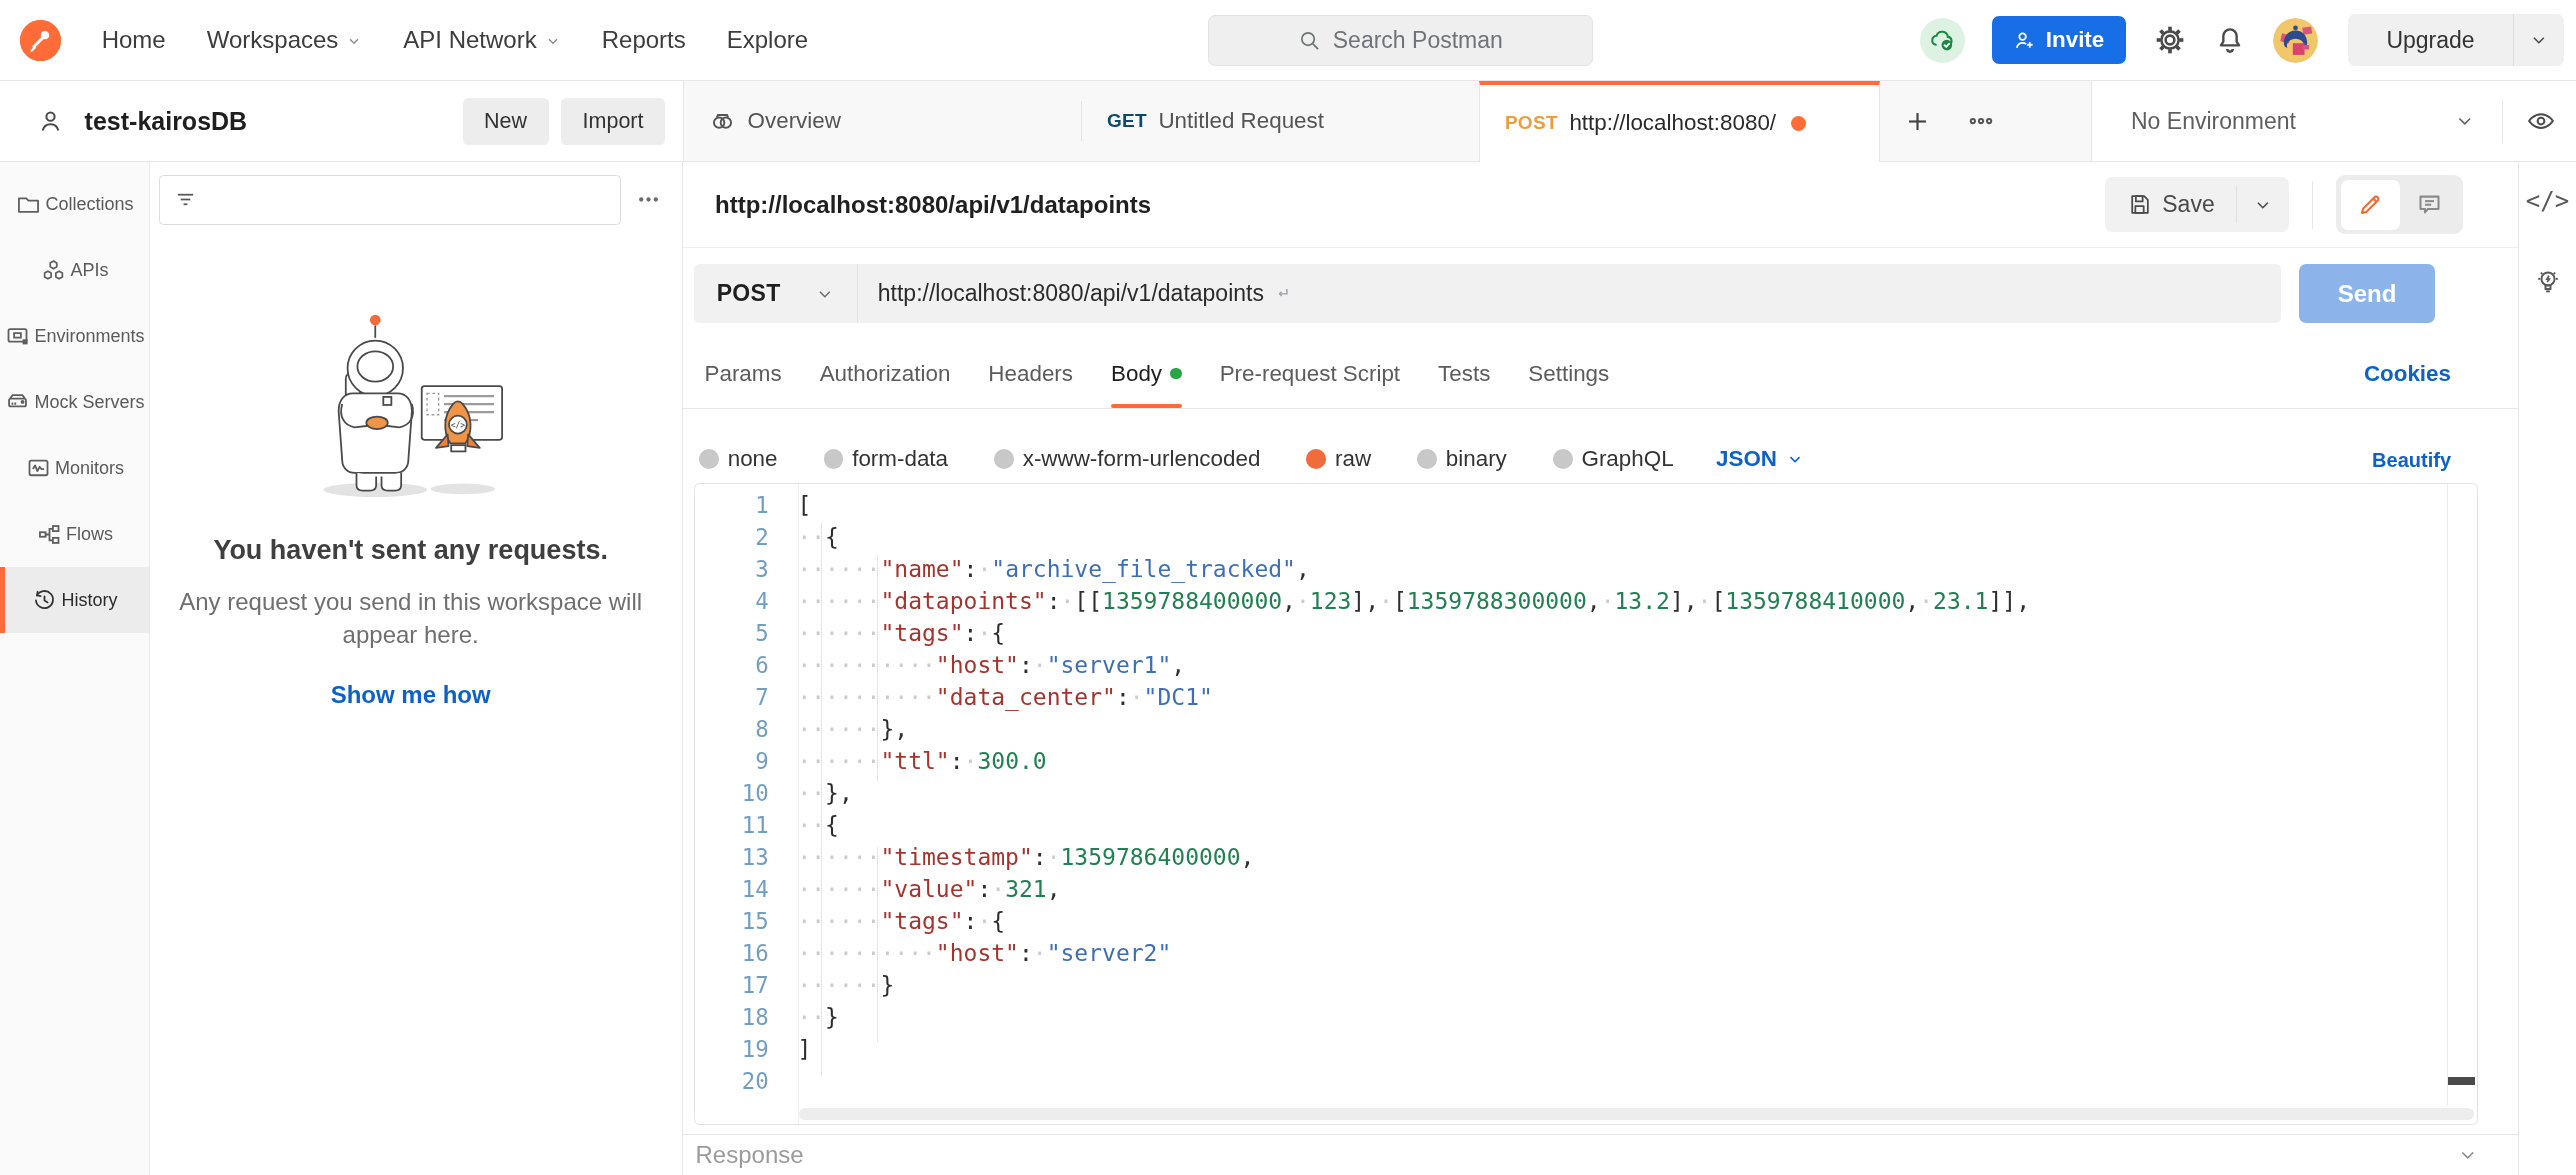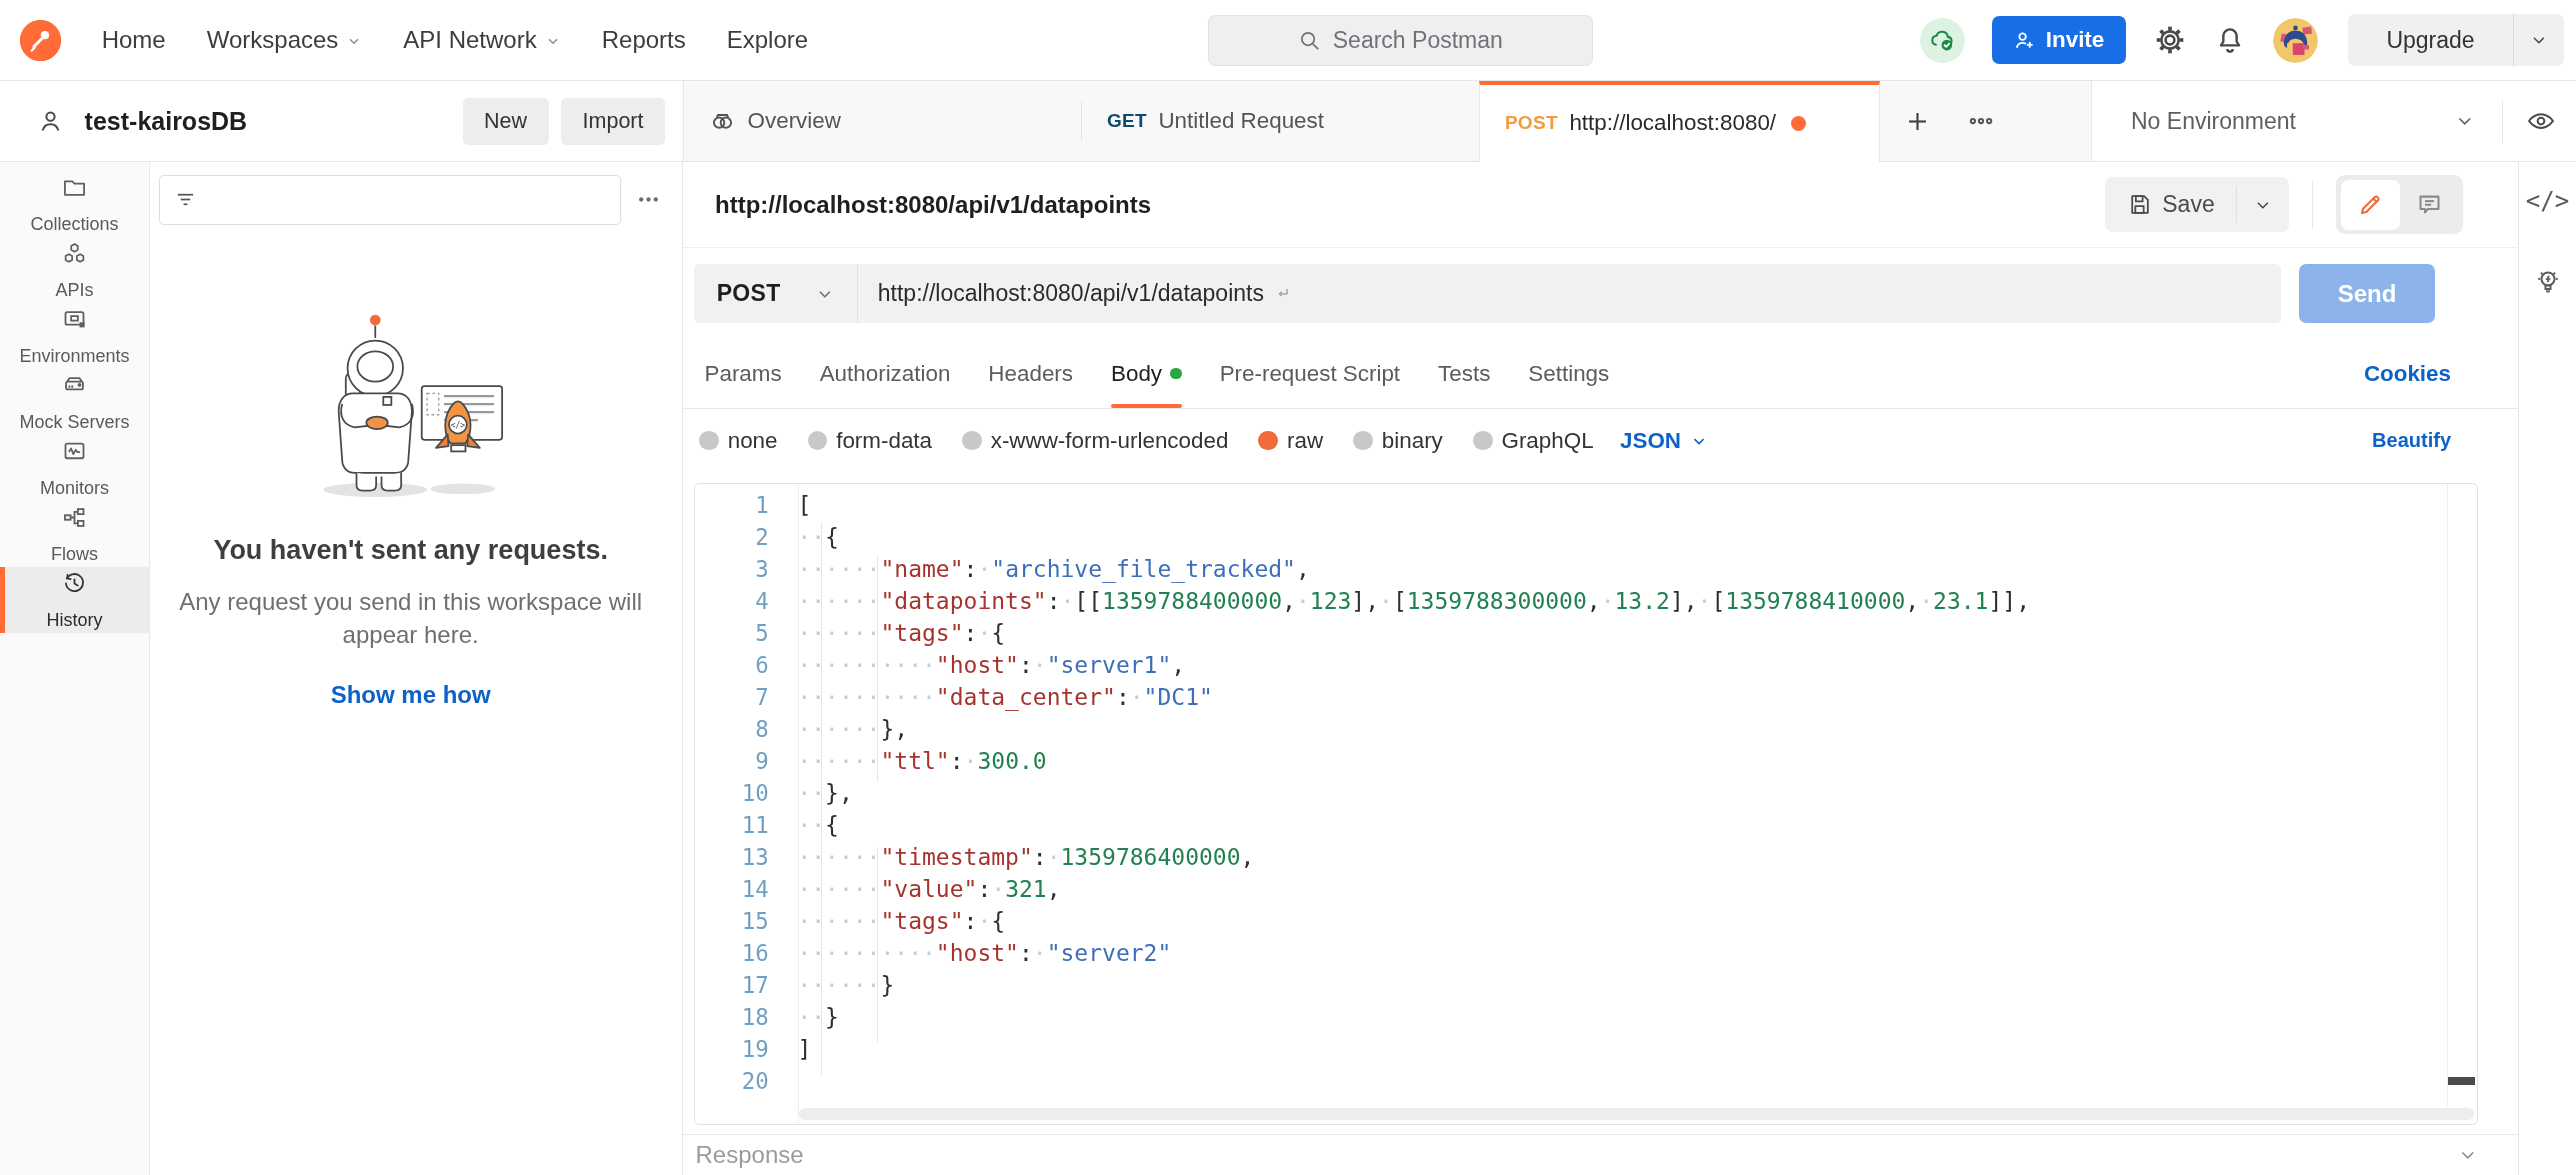--- a/index.html
+++ b/index.html
@@ -50,21 +50,21 @@
   .env-area { flex:1; background:#fff; border-left:0.9px solid #e6e6e6; border-bottom:0.9px solid #e6e6e6;
     display:flex; align-items:center; padding:0 19.7px 0 39px; }
   .env-name { font-size:23px; color:#5f5f5f; }
   .env-caret { margin-left:auto; }
   .env-divider { width:0.9px; height:43px; background:#e6e6e6; margin:0 23px 0 27px; }
 
   
   .content { display:flex; height:1013px; }
 
   .rail { width:150px; flex:none; background:#fafafa; border-right:0.9px solid #e9e9e9; padding-top:9px; }
-  .rail-item { height:66px; display:flex; flex-direction:column; align-items:center; justify-content:center; gap:13px;
+  .rail-item { height:66px; display:flex; flex-direction:row; align-items:center; justify-content:center; gap:3px;
     color:#5f5f5f; position:relative; }
   .rail-item .lbl { font-size:18px; color:#5a5a5a; }
   .rail-item.active { background:#ececec; color:#333; }
   .rail-item.active .lbl { color:#2b2b2b; }
   .rail-item.active::before { content:""; position:absolute; left:0; top:0; bottom:0; width:4.5px; background:#ff6c37; }
 
   .sidebar-panel { width:533px; flex:none; background:#fff; border-right:0.9px solid #e6e6e6; padding:12.5px 19.7px 0 9px; }
   .filter-row { display:flex; align-items:center; gap:14.3px; }
   .filter-input { flex:1; height:50px; border:0.9px solid #dcdcdc; border-radius:4.5px; background:#fff;
     display:flex; align-items:center; padding:0 14.3px; }
@@ -96,21 +96,21 @@
     font-size:24px; font-weight:bold; display:flex; align-items:center; justify-content:center; flex:none; }
 
   .reqtabs-row { height:70px; flex:none; display:flex; align-items:center; gap:38px; padding:0 67px 0 21.5px;
     border-bottom:0.9px solid #e8e8e8; }
   .req-tab { font-size:22.4px; color:#5c5c5c; height:100%; display:flex; align-items:center; gap:8px; position:relative; }
   .req-tab.active { color:#1f1f1f; }
   .req-tab.active::after { content:""; position:absolute; left:0; right:0; bottom:0; height:4.5px; border-radius:2.7px; background:#ff6c37; }
   .body-dot { width:11.6px; height:11.6px; border-radius:50%; background:#29a643; }
   .cookies-link { margin-left:auto; font-size:22.4px; font-weight:bold; color:#0d62c9; }
 
-  .radios-row { height:63px; flex:none; display:flex; align-items:center; gap:30px; padding:0 67px 0 16px; }
+  .radios-row { height:63px; flex:none; display:flex; align-items:flex-end; gap:46px; padding:0 67px 0 16px; }
   .radio-opt { display:flex; align-items:center; gap:9px; font-size:22.4px; color:#333; }
   .radio-dot { width:19.7px; height:19.7px; border-radius:50%; background:#c8c8c8; flex:none; }
   .radio-opt.sel .radio-dot { background:#f26b3a; }
   .lang-select { display:flex; align-items:center; gap:9px; margin-left:-3.6px; font-size:22.4px; font-weight:bold; color:#0d62c9; }
   .beautify-link { margin-left:auto; font-size:20px; font-weight:bold; color:#0d62c9; }
 
   .editor { position:relative; margin:10.7px 40px 0 10.7px; height:642px; border:0.9px solid #e2e2e2; border-radius:5.4px;
     overflow:hidden; background:#fff; font-family:"DejaVu Sans Mono", monospace; }
   .code-lines { padding-top:5.4px; }
   .code-line { display:flex; height:32px; align-items:center; }

